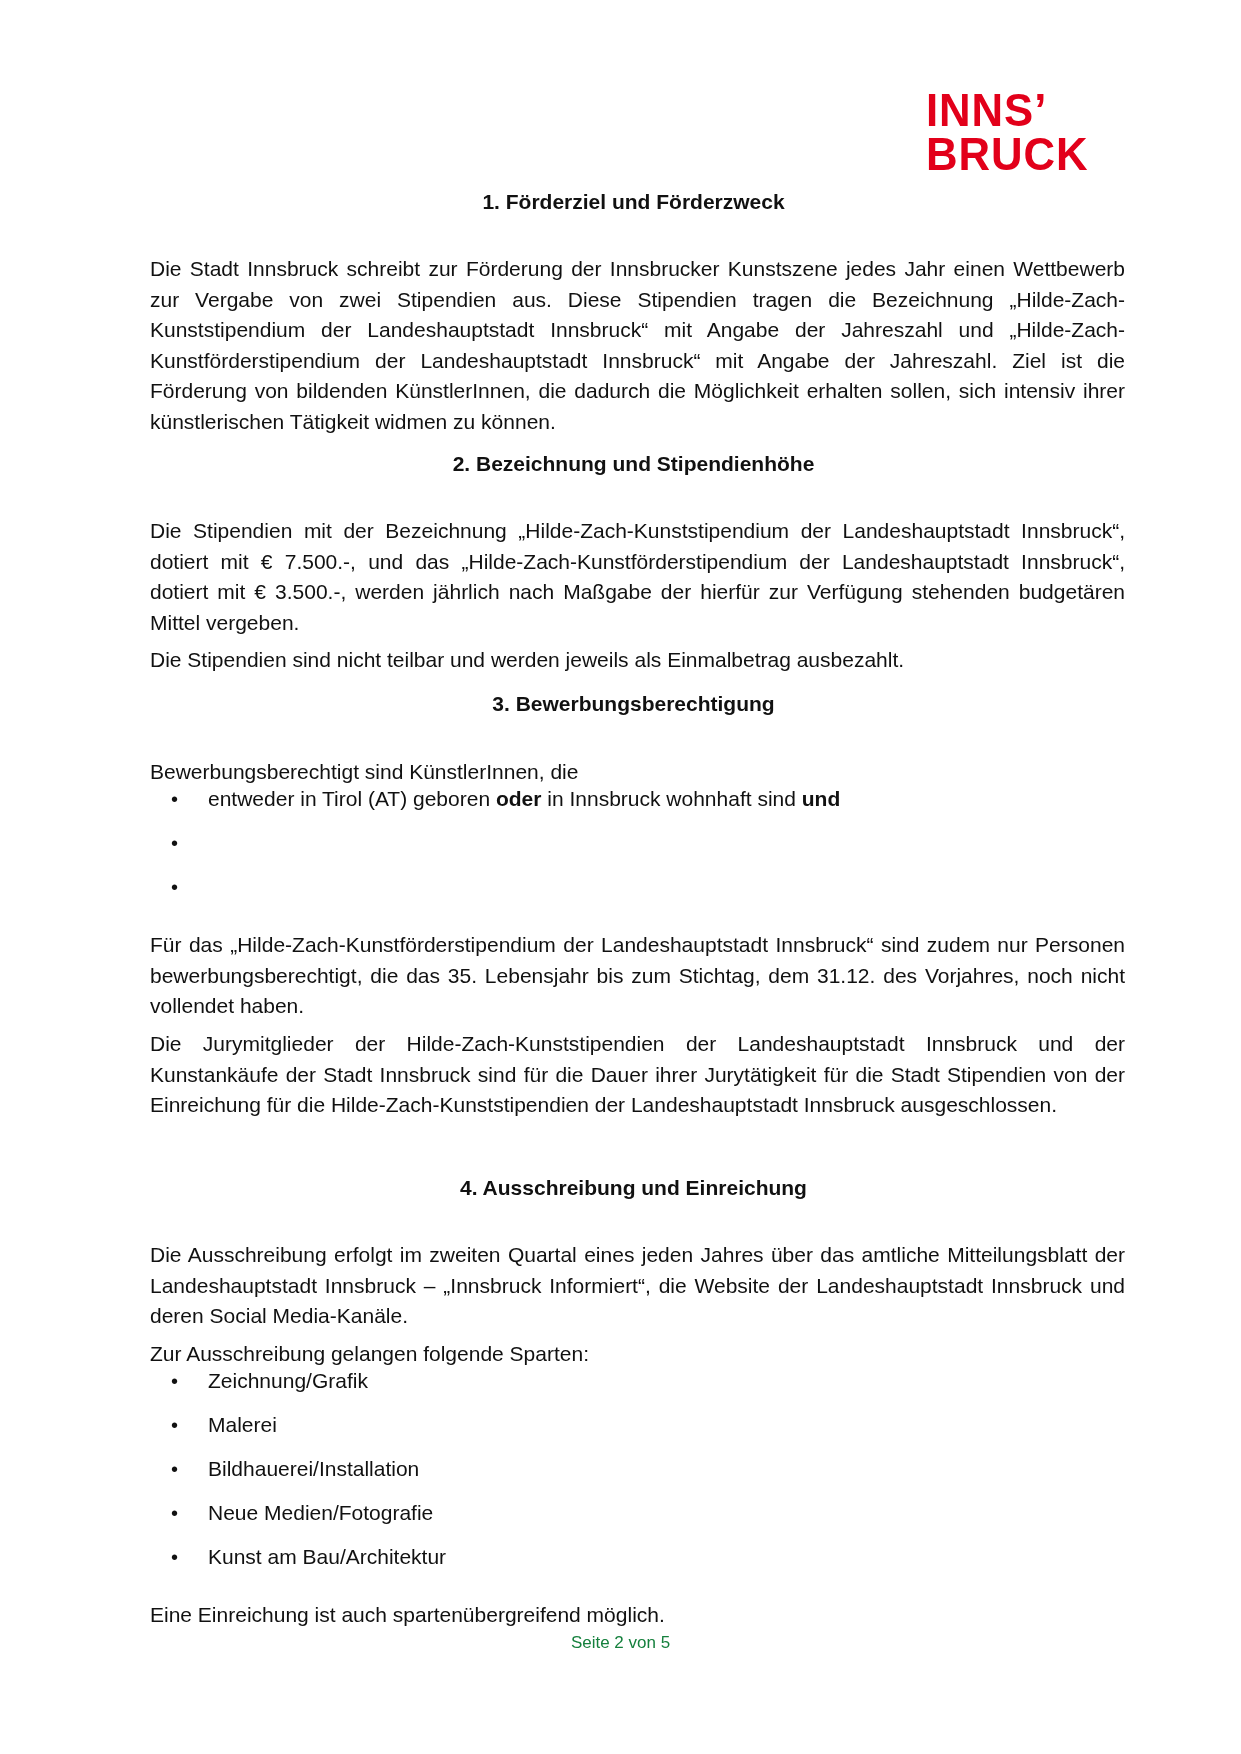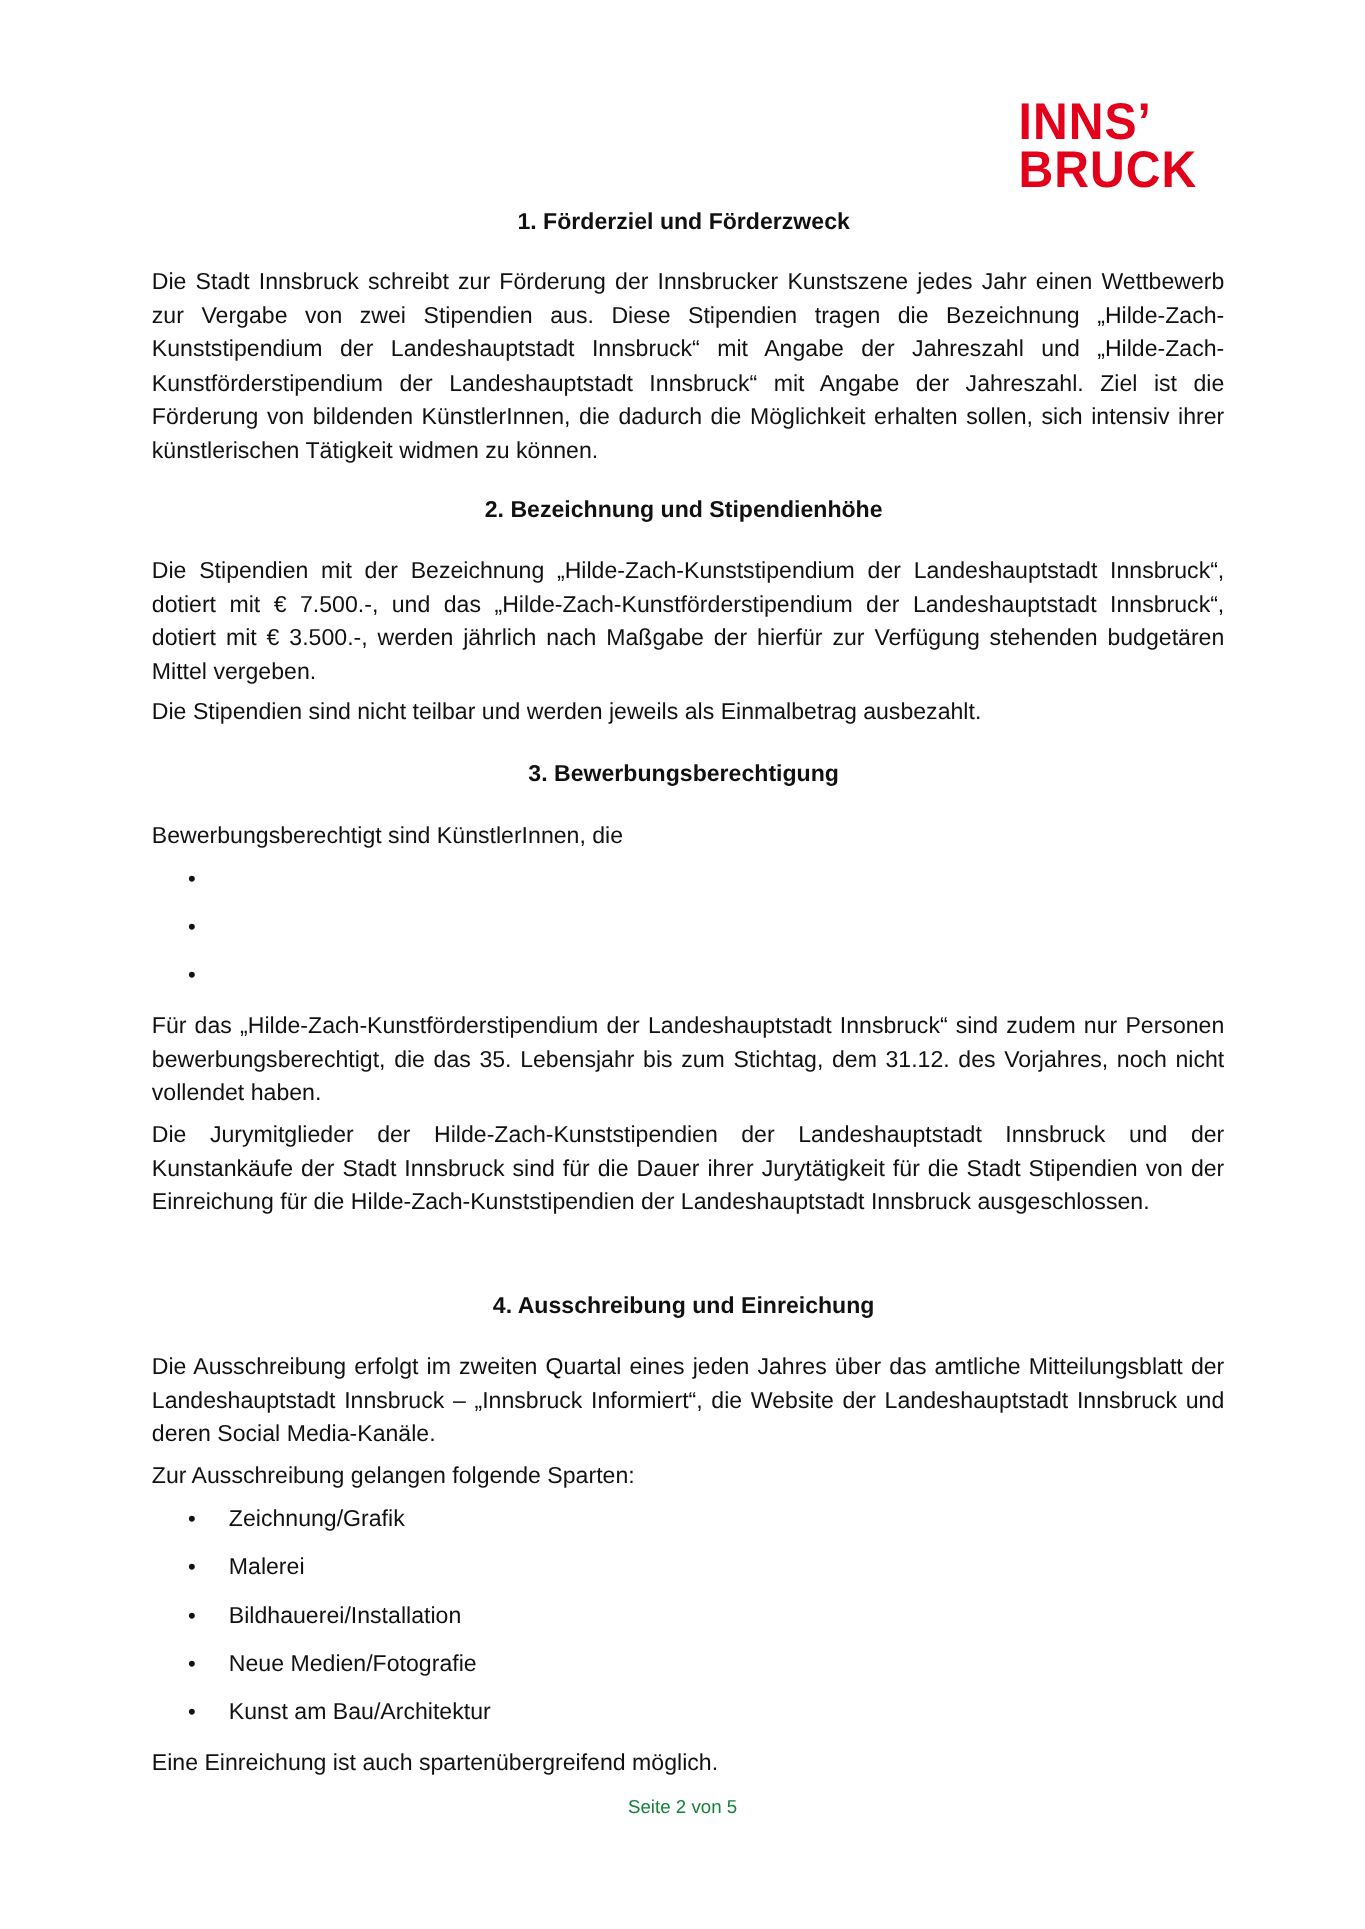--- a/index.html
+++ b/index.html
@@ -12,24 +12,24 @@
     font-family: "Liberation Sans", sans-serif; font-weight: bold;
     color: #e2001a; font-size: 47px; line-height: 44px; letter-spacing: 1px;
     transform: scaleX(0.93); transform-origin: left top;
   }
   .logo div { white-space: nowrap; }
   .content {
     position: absolute; left: 134px; top: 0; width: 975px;
     font-size: 21px; line-height: 30.5px;
   }
   h2 {
-    position: absolute; left: 0; width: 975px; margin: 0;
+    position: absolute; left: 12px; width: 975px; margin: 0;
     text-align: center; font-size: 21px; font-weight: bold; line-height: 30px;
   }
-  .para { position: absolute; left: 0; width: 975px; margin: 4px; text-align: justify; text-align-last: left; }
+  .para { position: absolute; left: 0; width: 975px; margin: 16px; text-align: justify; text-align-last: left; }
   .para.nojust { text-align: left; }
   .bullet { position: absolute; left: 0; width: 975px; height: 30px; }
   .bullet .dot { position: absolute; left: 37px; top: 0; font-size: 20px; }
   .bullet .txt { position: absolute; left: 74px; top: 0; white-space: nowrap; }
   .footer {
     position: absolute; left: 0; width: 1241px; top: 1633px;
     text-align: center; font-size: 17px; color: #15803d;
   }
 </style>
 </head>
@@ -47,20 +47,21 @@
 
   <h2 style="top:449px">2. Bezeichnung und Stipendienhöhe</h2>
   <p class="para" style="top:500px">Die Stipendien mit der Bezeichnung „Hilde-Zach-Kunststipendium der Landeshauptstadt Innsbruck“, dotiert mit € 7.500.-, und das „Hilde-Zach-Kunstförderstipendium der Landeshauptstadt Innsbruck“, dotiert mit € 3.500.-, werden jährlich nach Maßgabe der hierfür zur Verfügung stehenden budgetären Mittel vergeben.</p>
   <p class="para nojust" style="top:629px">Die Stipendien sind nicht teilbar und werden jeweils als Einmalbetrag ausbezahlt.</p>
 
   <h2 style="top:689px">3. Bewerbungsberechtigung</h2>
   <p class="para nojust" style="top:741px">Bewerbungsberechtigt sind KünstlerInnen, die</p>
 
   <div class="bullet" style="top:784px">
     <span class="dot">•</span>
+    <span class="txt"><span>entweder in Tirol (AT) geboren </span><b>oder</b><span> in Innsbruck wohnhaft sind </span><b>und</b></span>
   </div>
   <div class="bullet" style="top:828px">
     <span class="dot">•</span>
   </div>
   <div class="bullet" style="top:872px">
     <span class="dot">•</span>
   </div>
 
   <p class="para" style="top:914px">Für das „Hilde-Zach-Kunstförderstipendium der Landeshauptstadt Innsbruck“ sind zudem nur Personen bewerbungsberechtigt, die das 35. Lebensjahr bis zum Stichtag, dem 31.12. des Vorjahres, noch nicht vollendet haben.</p>
   <p class="para" style="top:1013px">Die Jurymitglieder der Hilde-Zach-Kunststipendien der Landeshauptstadt Innsbruck und der Kunstankäufe der Stadt Innsbruck sind für die Dauer ihrer Jurytätigkeit für die Stadt Stipendien von der Einreichung für die Hilde-Zach-Kunststipendien der Landeshauptstadt Innsbruck ausgeschlossen.</p>

